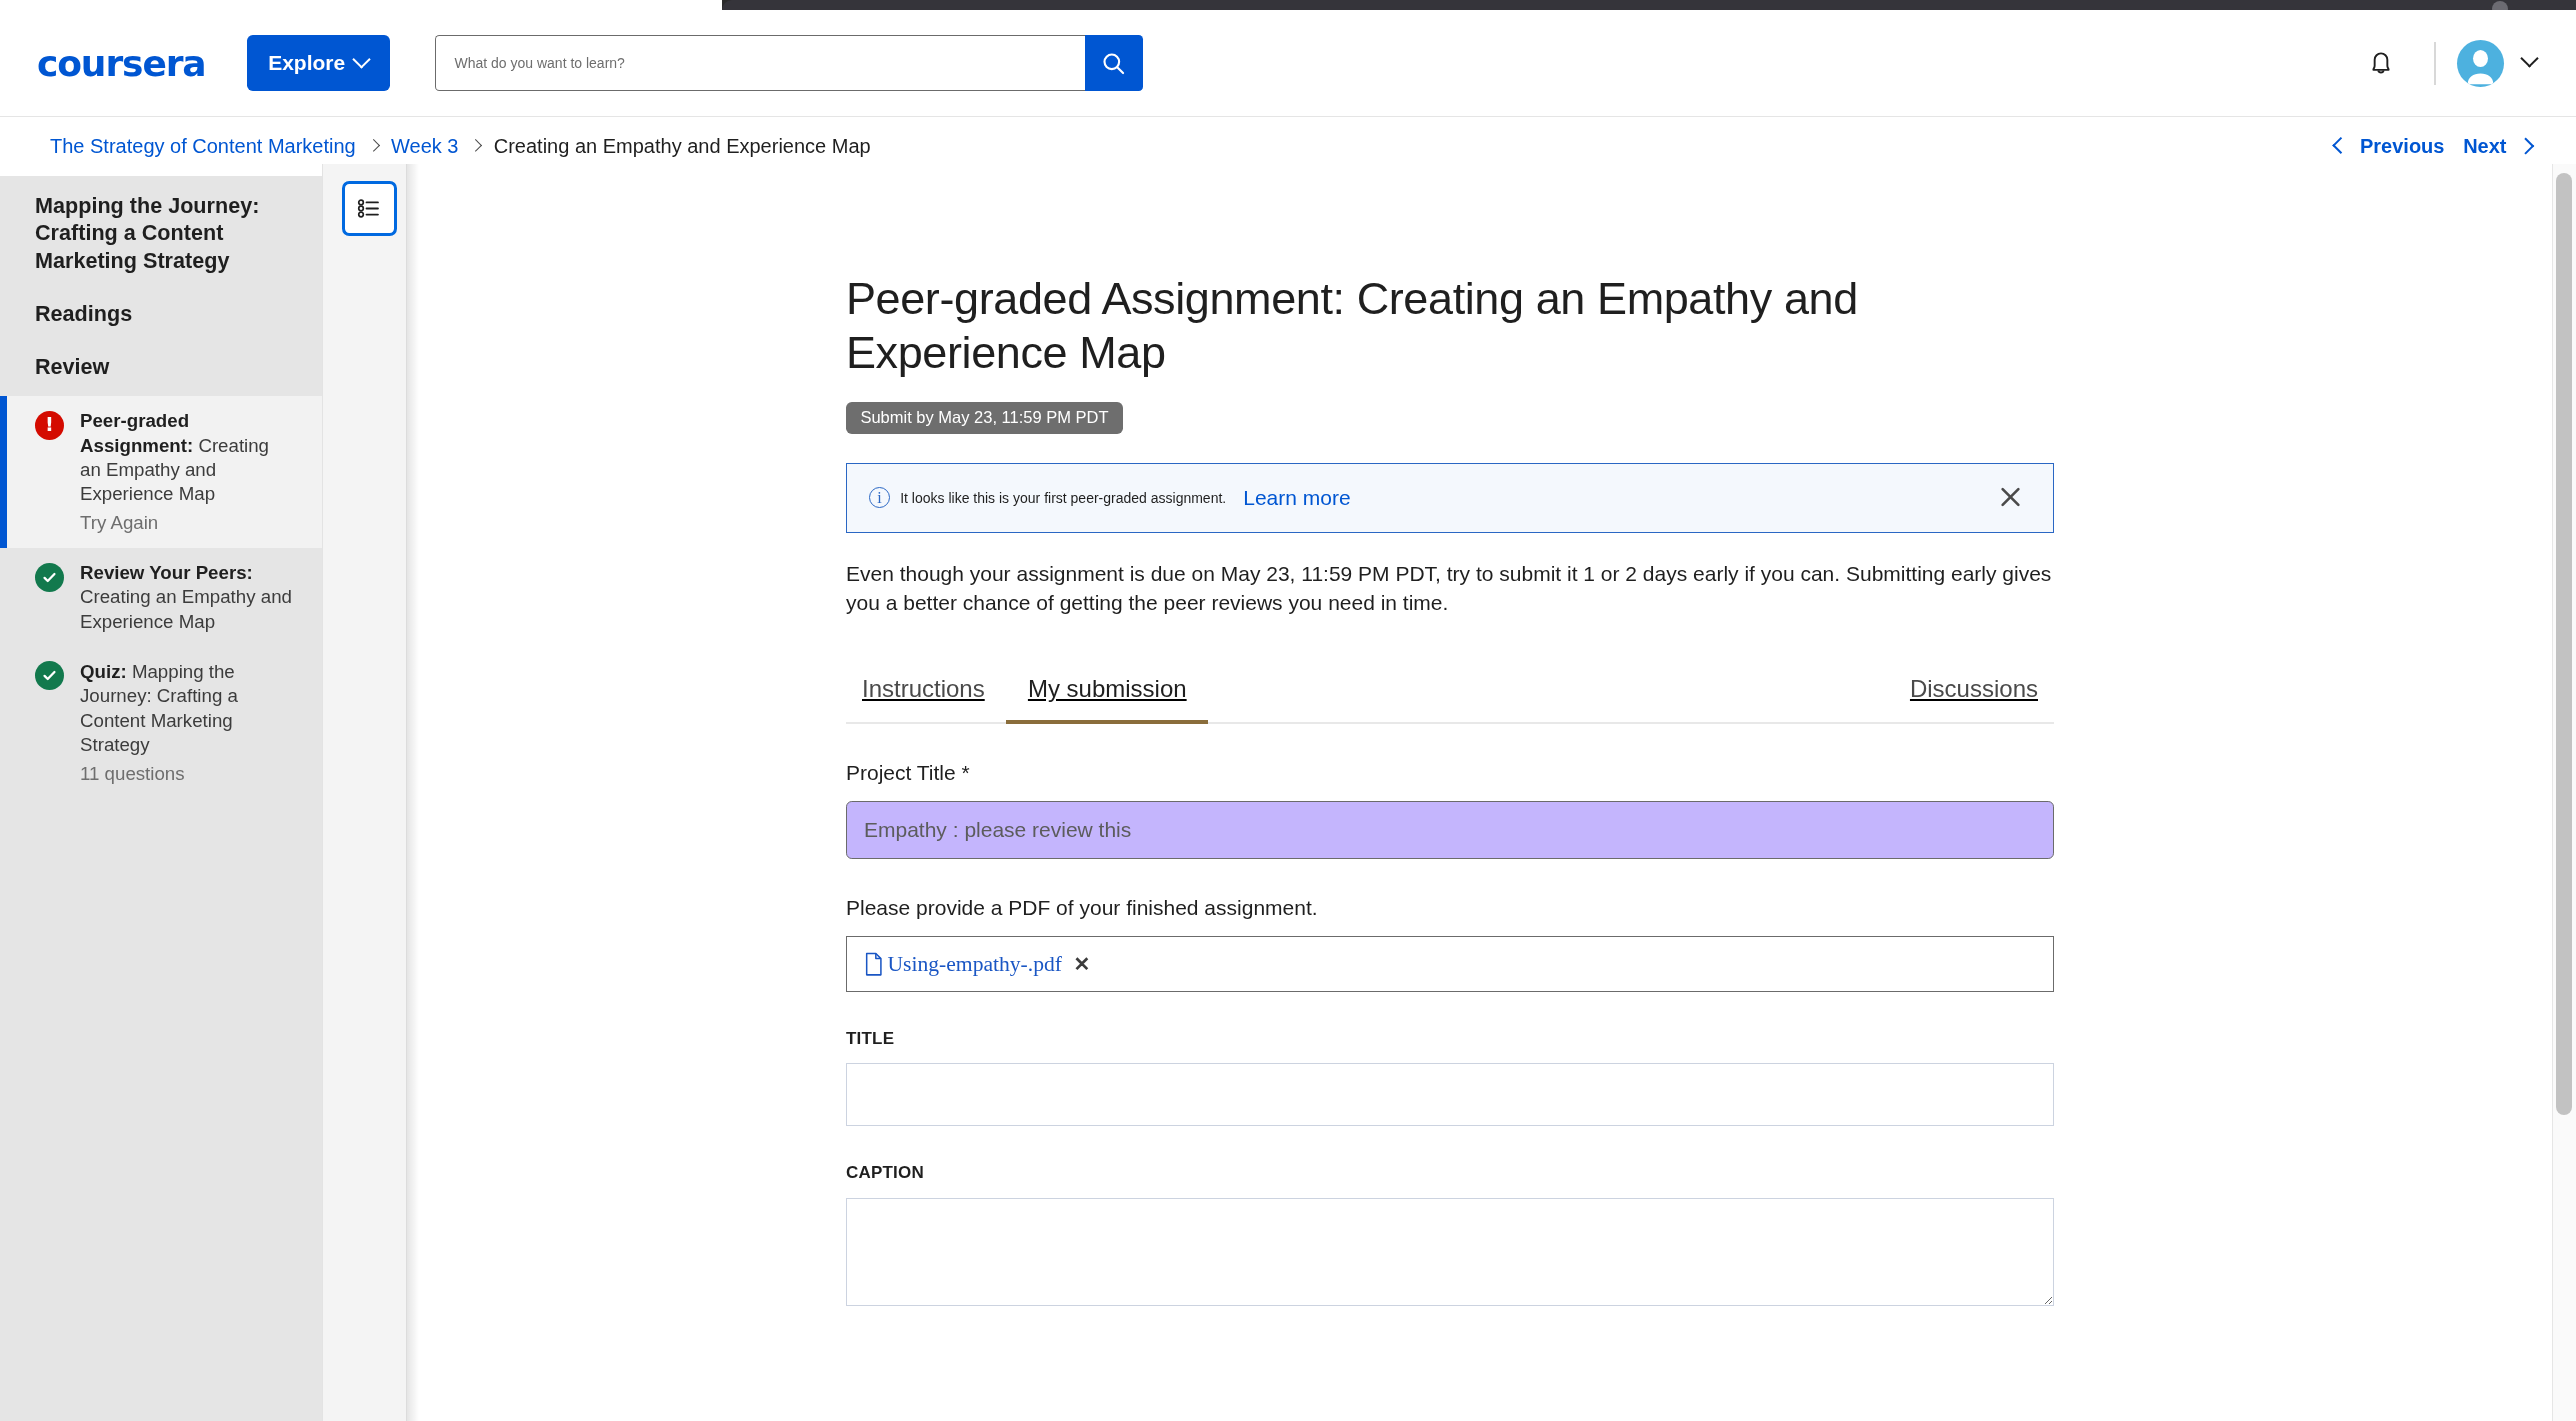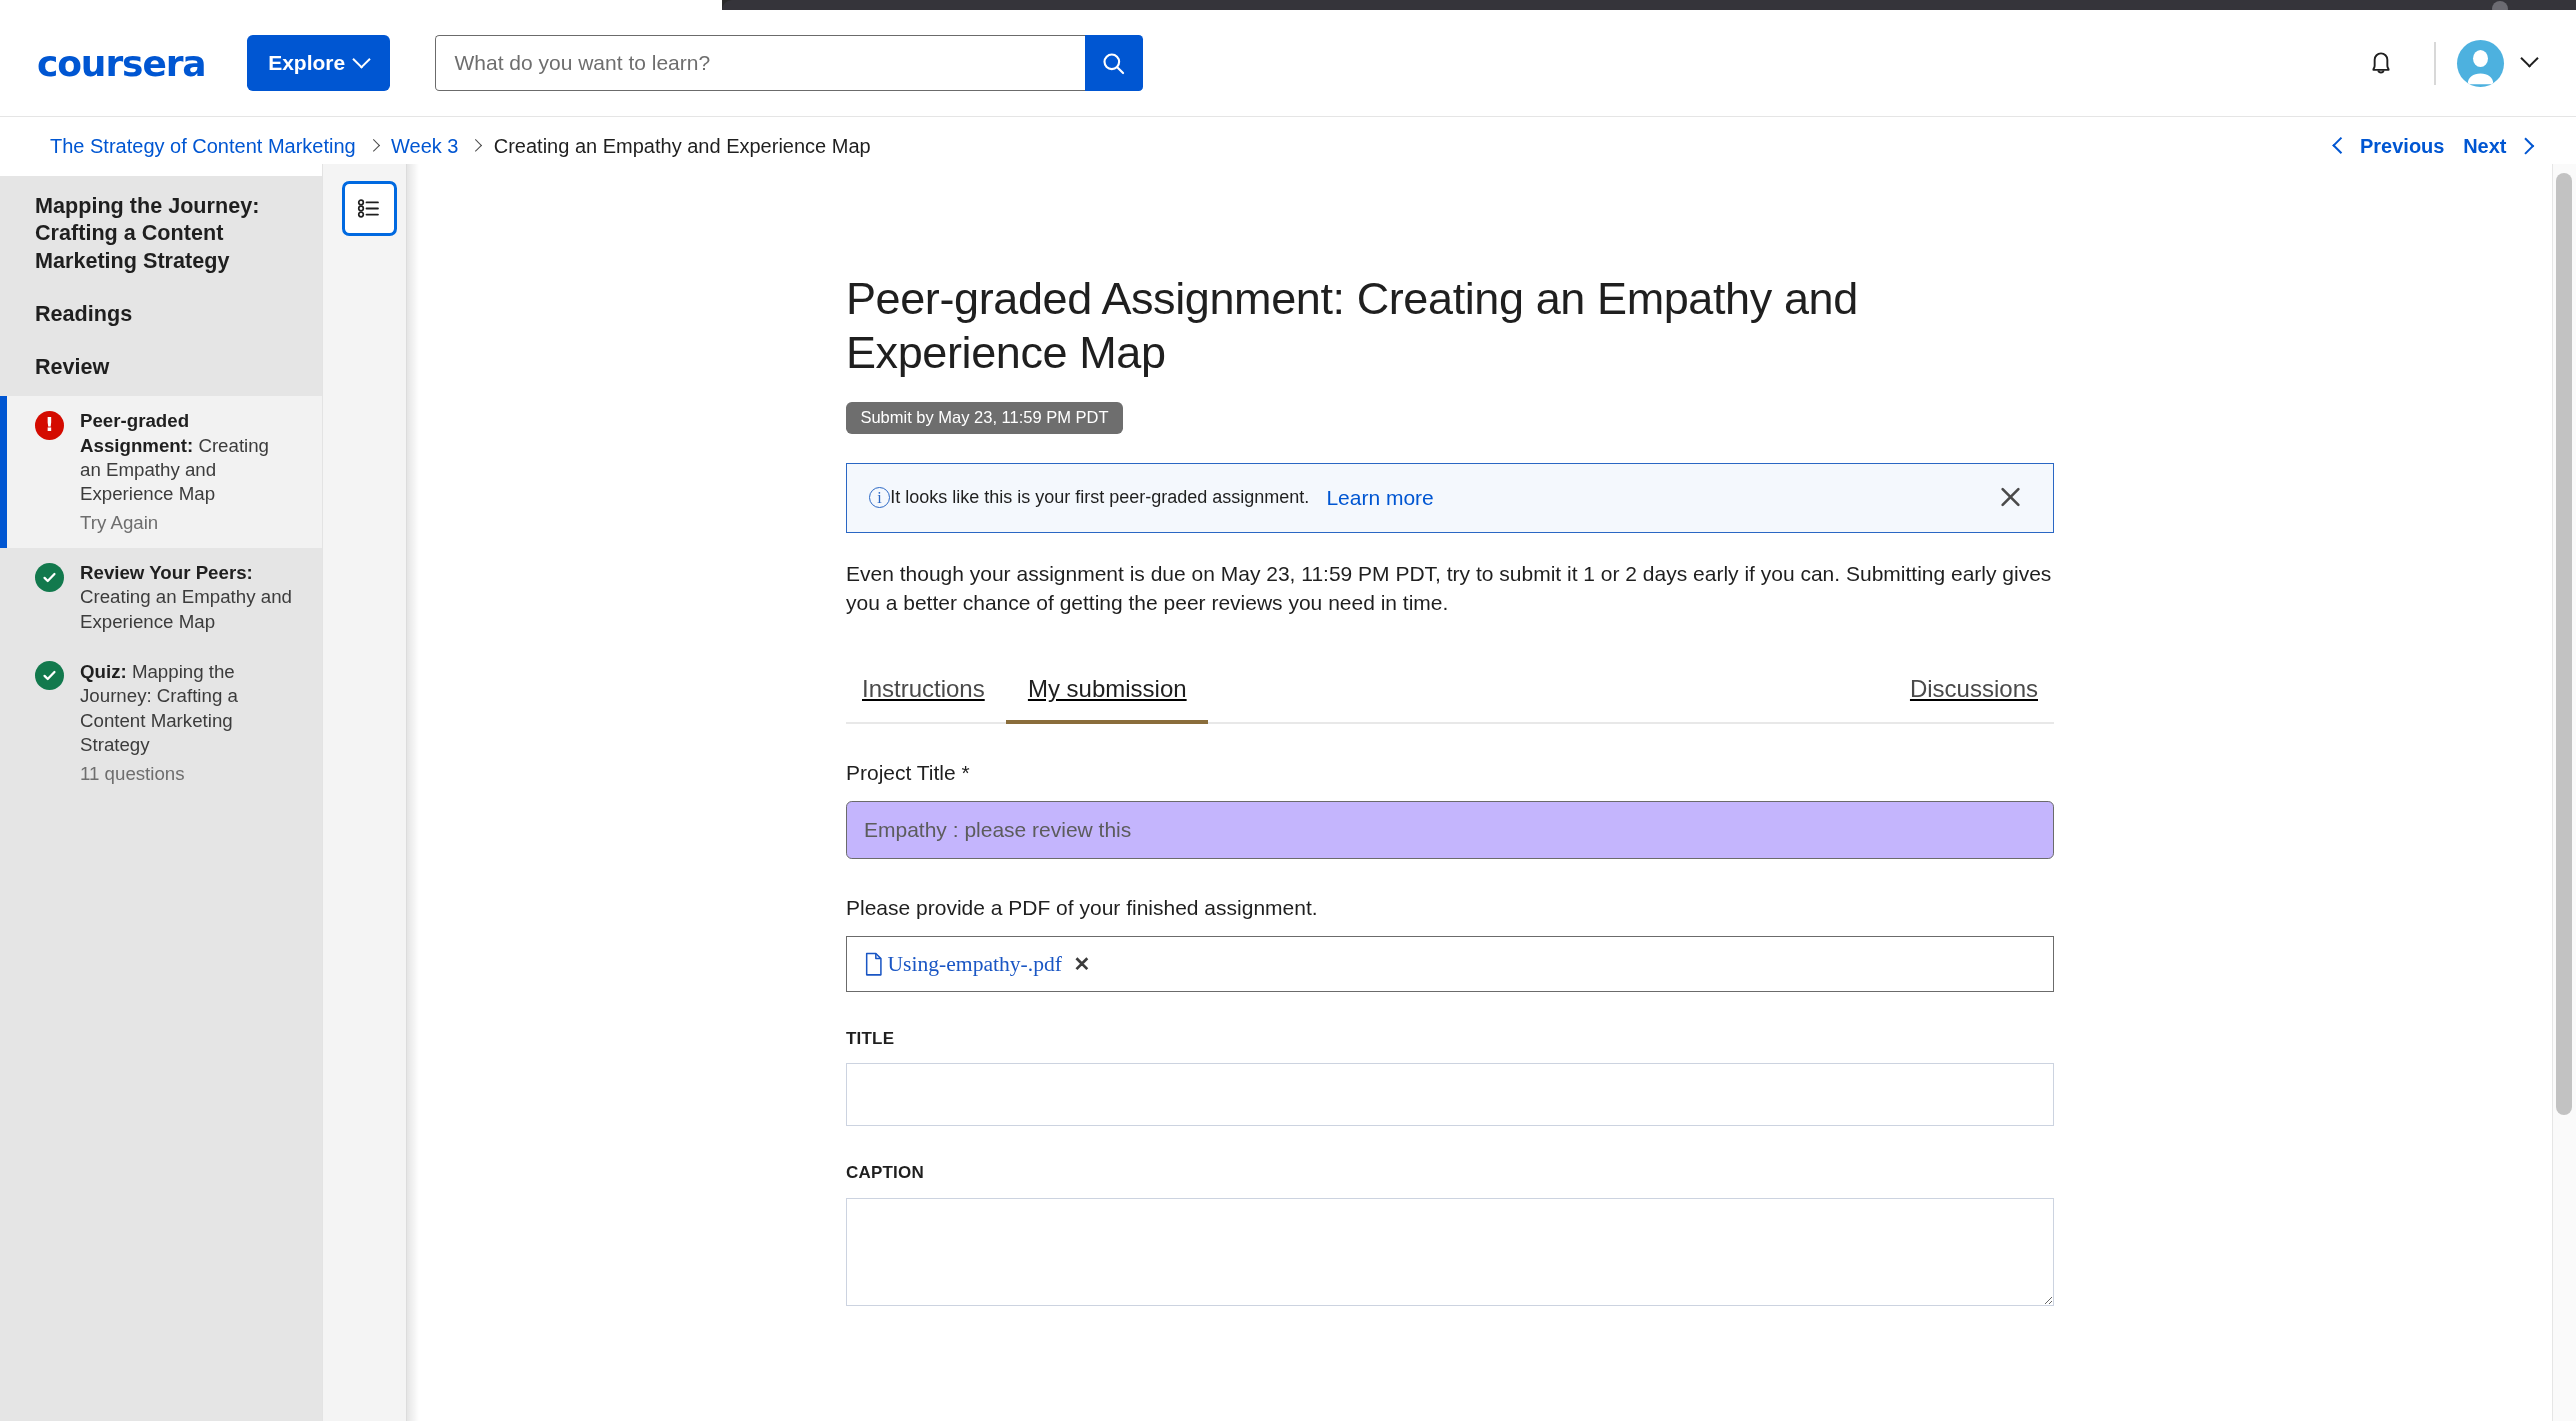--- a/index.html
+++ b/index.html
@@ -28,21 +28,21 @@
     margin-left: 41px; height: 56px; background: #0056D2; color: #fff;
     border: none; border-radius: 5.8px; padding: 0 21.6px;
     font-size: 21px; font-weight: 700; font-family: "Liberation Sans", sans-serif;
     display: flex; align-items: center; gap: 10px; cursor: pointer;
   }
   .chev-down { width: 13px; height: 13px; border-right: 2.9px solid currentColor; border-bottom: 2.9px solid currentColor; transform: rotate(45deg) translate(-2.9px,-2.9px); }
   .search-wrap { margin-left: 45px; display: flex; height: 56px; }
   .search-input {
     width: 650px; height: 56px; border: 1.4px solid #6b6b6b; border-right: none;
     border-top-left-radius: 4.3px; border-bottom-left-radius: 4.3px;
-    font-size: 21px; padding: 0 18.7px; color: #1f1f1f; outline: none;
+    font-size: 14px; padding: 0 18.7px; color: #1f1f1f; outline: none;
     font-family: "Liberation Sans", sans-serif; background: #fff;
   }
   .search-input::placeholder { color: #6e6e6e; }
   .search-btn {
     width: 58px; height: 56px; background: #0056D2; border: none;
     border-top-right-radius: 4.3px; border-bottom-right-radius: 4.3px;
     display: flex; align-items: center; justify-content: center; cursor: pointer;
   }
   .header-right { margin-left: auto; margin-right: 40px; display: flex; align-items: center; gap: 0; }
   .bell-btn { width: 62px; height: 62px; display: flex; align-items: center; justify-content: center; background: none; border: none; cursor: pointer; }
@@ -107,21 +107,21 @@
   .page-title { font-size: 45px; font-weight: 400; color: #1f1f1f; line-height: 1.2; letter-spacing: -0.4px; }
   .due-badge {
     display: inline-block; margin-top: 21.6px; background: #6e6e6e; color: #fff;
     font-size: 16.5px; padding: 6.5px 14.4px; border-radius: 5.8px;
   }
   .info-banner {
     margin-top: 29px; height: 70px; background: #f4f8fd; border: 1.4px solid #2a67c4;
     display: flex; align-items: center; padding: 0 21.6px; position: relative;
   }
   .info-circle { width: 21.6px; height: 21.6px; border: 1.8px solid #2a67c4; border-radius: 50%; display: flex; align-items: center; justify-content: center; color: #2a67c4; font-size: 16px; font-family: "Liberation Serif", serif; flex: none; }
-  .info-text { font-size: 18px; color: #1f1f1f; }
+  .info-text { margin-left: 10px; font-size: 14px; color: #1f1f1f; }
   .info-link { margin-left: 17px; font-size: 21px; color: #0056D2; text-decoration: none; cursor: pointer; }
   .close-x { position: absolute; right: 29px; top: 50%; transform: translateY(-50%); cursor: pointer; }
   .notice { margin-top: 26px; padding-bottom: 7.2px; }
   .notice-h { font-size: 21.6px; font-weight: 700; color: #1f1f1f; }
   .notice-p { margin-top: 4px; font-size: 21px; color: #1f1f1f; line-height: 1.42; }
 
   .tabs { margin-top: 50px; display: flex; align-items: center; border-bottom: 2.2px solid #e8e8e8; text-decoration: underline; }
   .tab { font-size: 24px; color: #4a4a4a; padding: 0 21.6px 18.7px 21.6px; cursor: pointer; position: relative; }
   .tab:first-child { padding-left: 16px; }
   .tab.active { color: #1f1f1f; }

